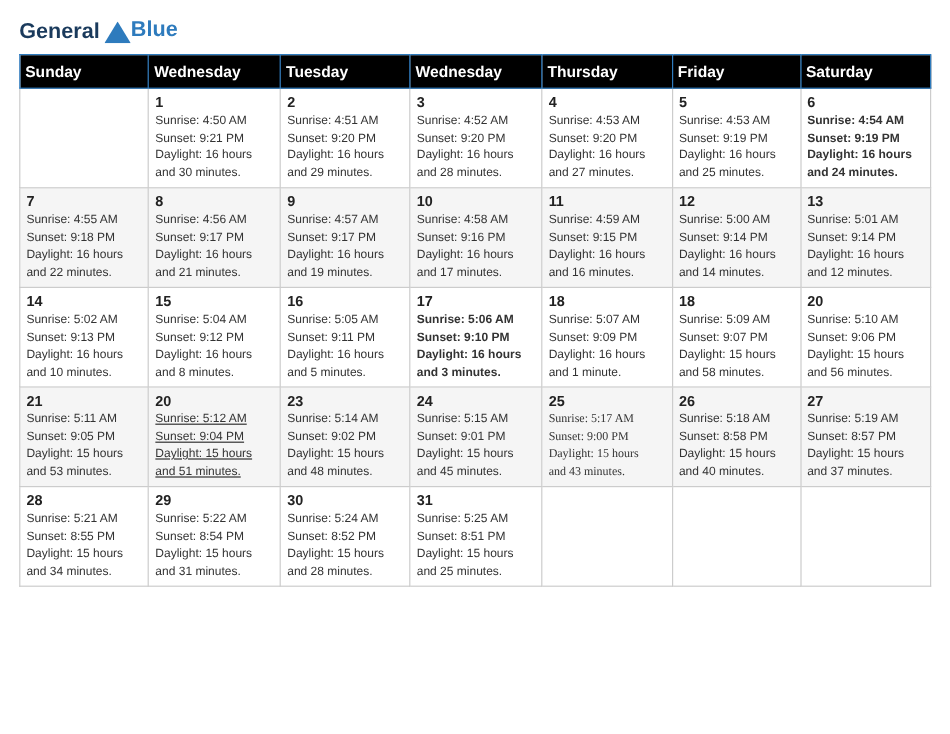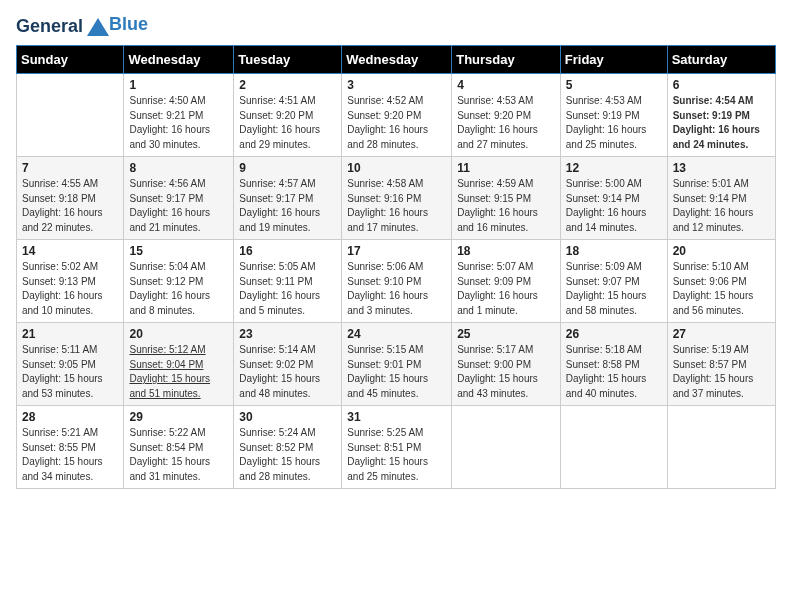--- a/index.html
+++ b/index.html
@@ -227,21 +227,21 @@
         </td>
         <td>
           <div class="day-number">16</div>
           <div class="day-info" style="white-space: pre-line;">Sunrise: 5:05 AM
 Sunset: 9:11 PM
 Daylight: 16 hours
 and 5 minutes.</div>
         </td>
         <td>
           <div class="day-number">17</div>
-          <div class="day-info" style="white-space: pre-line;">Sunrise: 5:06 AM
+          <div class="day-info" style="white-space: pre-line; font-weight: bold;">Sunrise: 5:06 AM
 Sunset: 9:10 PM
 Daylight: 16 hours
 and 3 minutes.</div>
         </td>
         <td>
           <div class="day-number">18</div>
           <div class="day-info" style="white-space: pre-line;">Sunrise: 5:07 AM
 Sunset: 9:09 PM
 Daylight: 16 hours
 and 1 minute.</div>
@@ -285,21 +285,21 @@
         </td>
         <td>
           <div class="day-number">24</div>
           <div class="day-info" style="white-space: pre-line;">Sunrise: 5:15 AM
 Sunset: 9:01 PM
 Daylight: 15 hours
 and 45 minutes.</div>
         </td>
         <td>
           <div class="day-number">25</div>
-          <div class="day-info" style="white-space: pre-line;">Sunrise: 5:17 AM
+          <div class="day-info" style="white-space: pre-line; font-family: Liberation Serif, serif;">Sunrise: 5:17 AM
 Sunset: 9:00 PM
 Daylight: 15 hours
 and 43 minutes.</div>
         </td>
         <td>
           <div class="day-number">26</div>
           <div class="day-info" style="white-space: pre-line;">Sunrise: 5:18 AM
 Sunset: 8:58 PM
 Daylight: 15 hours
 and 40 minutes.</div>

